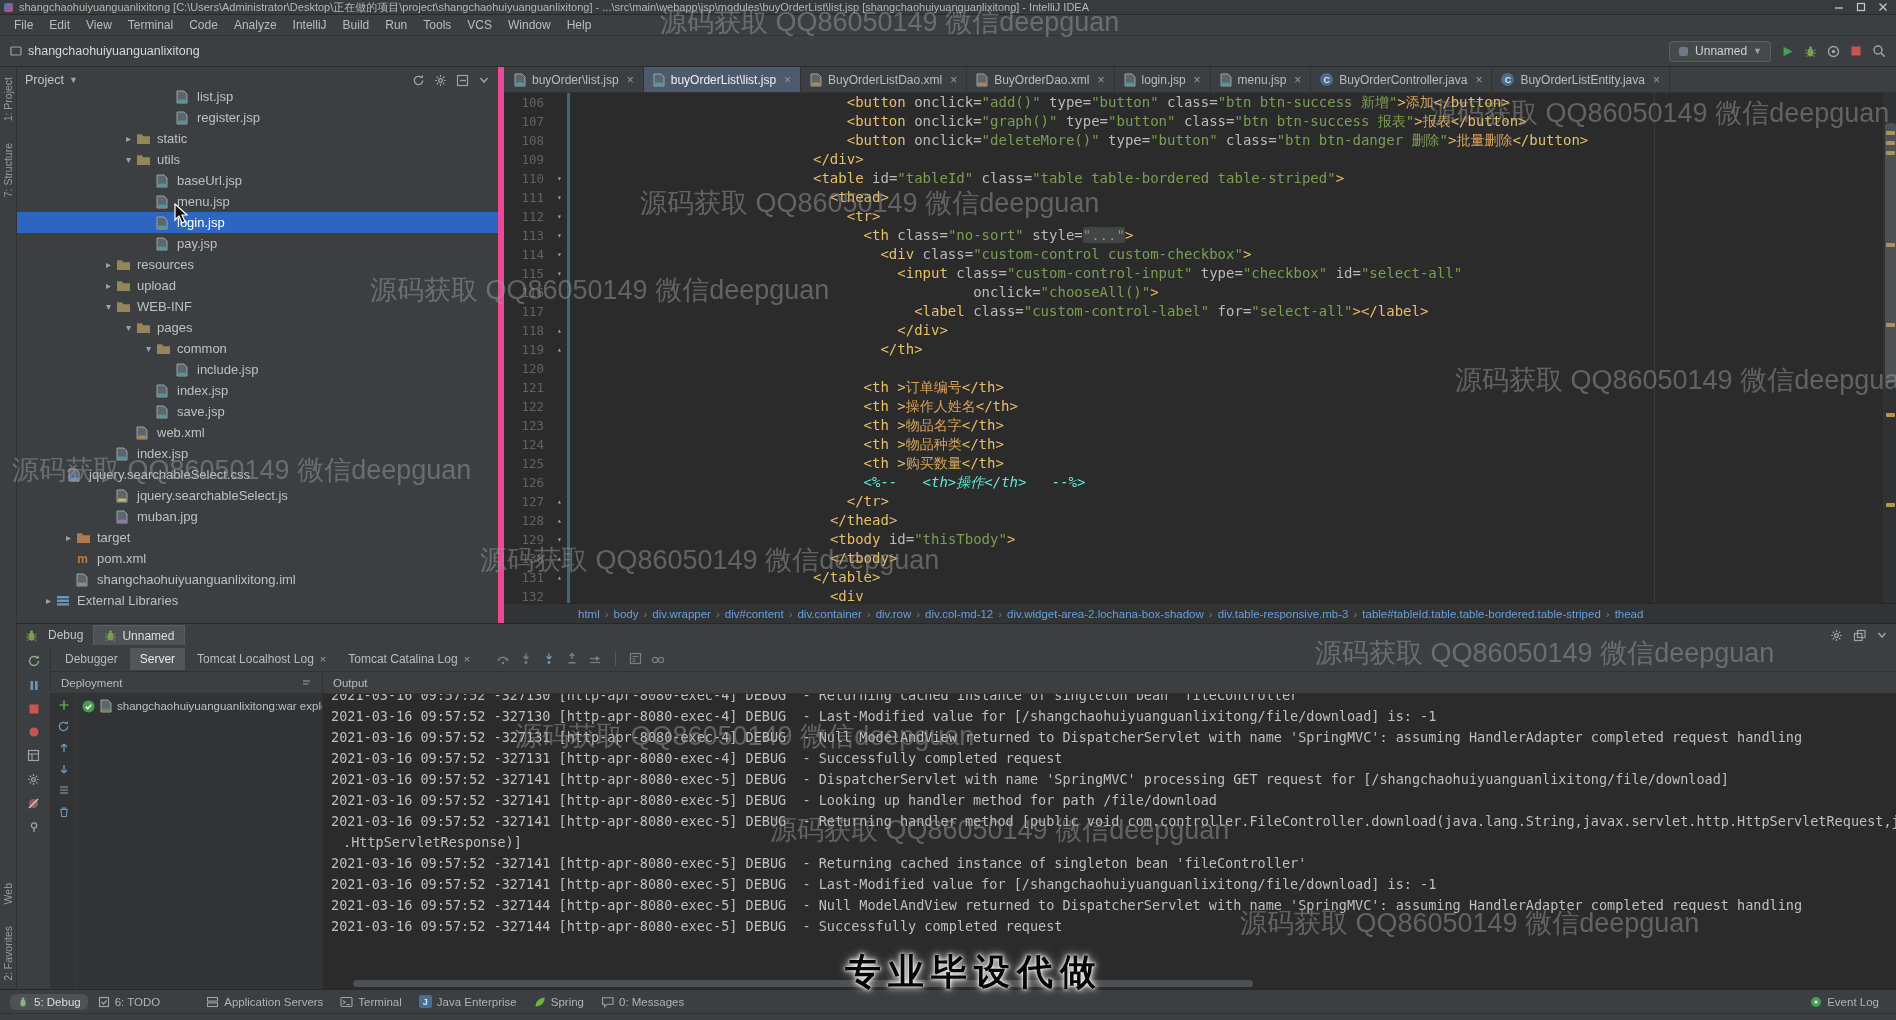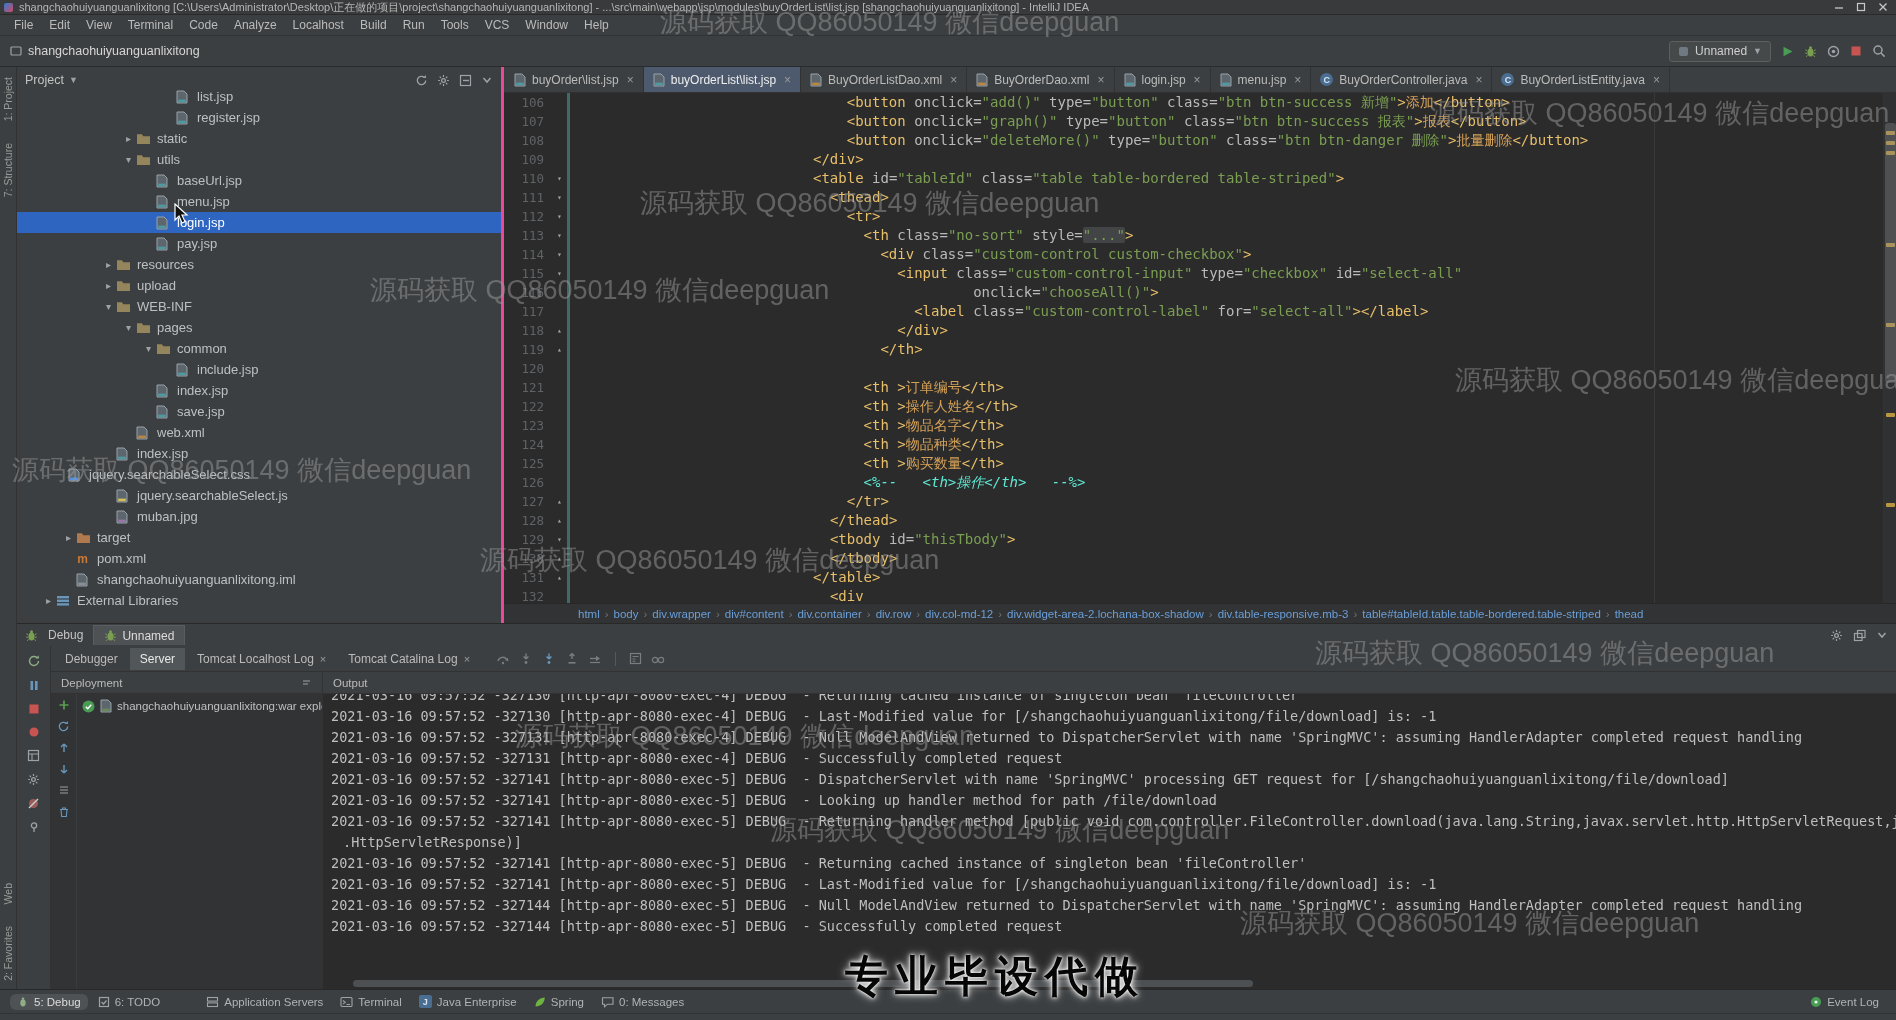--- a/index.html
+++ b/index.html
@@ -25,21 +25,21 @@
   
   .mid { display:flex; height:922px; }
   .stripe { width:17px; background:#3c3f41; border-right:1px solid #323232; display:flex; flex-direction:column; align-items:center; padding:10px 0 8px 0; flex:none; }
   .vtext { writing-mode:vertical-rl; transform:rotate(180deg); font-size:10.5px; color:#9a9a9a; margin-bottom:22px; white-space:nowrap; }
   .stripe .bottom-group { margin-top:auto; display:flex; flex-direction:column; align-items:center; }
   .stripe .bottom-group .vtext { margin-bottom:0; margin-top:22px; }
   .main-col { flex:1; display:flex; flex-direction:column; min-width:0; }
   .workspace { height:556px; display:flex; min-width:0; }
 
   
-  .project-panel { width:487px; flex:none; background:#3c3f41; border-right:3px solid #ec4899; display:flex; flex-direction:column; }
+  .project-panel { width:487px; flex:none; background:#3c3f41; border-right:6px solid #ec4899; display:flex; flex-direction:column; }
   .pp-header { height:26px; display:flex; align-items:center; gap:5px; padding:0 8px; font-size:12.5px; color:#c3c3c3; flex:none; }
   .pp-header .caret { font-size:9px; color:#9da2a6; }
   .pp-header .spacer { flex:1; }
   .pp-tree { flex:1; overflow:hidden; font-size:13px; position:relative; }
   .tree-row { height:21px; display:flex; align-items:center; white-space:nowrap; color:#bdc0c3; width:100%; }
   .tree-row.selected { background:#2d65c0; color:#ffffff; }
   .tree-arrow { width:15px; flex:none; text-align:center; color:#9da2a6; font-size:10px; }
   .tree-icon { width:17px; flex:none; display:inline-flex; align-items:center; }
   .tree-label { padding-left:4px; }
 
@@ -108,21 +108,21 @@
   .sb-right { margin-left:auto; display:flex; align-items:center; gap:6px; }
   .statusfoot { height:7px; background:#3c3f41; border-top:1px solid #333333; }
 
   
   .icn { display:inline-flex; align-items:center; justify-content:center; }
   .chip { display:inline-flex; width:13px; height:13px; border-radius:50%; align-items:center; justify-content:center; font-size:9px; font-weight:bold; color:#d9e4ef; background:#4a6d92; font-family:"Liberation Sans",sans-serif; }
   .chip.pom { background:transparent; border-radius:0; color:#cc7832; font-size:12px; }
 
   
   .wm { position:absolute; white-space:nowrap; font-size:27px; color:#9a9a9a; opacity:.5; z-index:40; pointer-events:none; }
-  .wm-big { position:absolute; white-space:nowrap; font-size:43px; font-weight:800; letter-spacing:7px; color:#060606; z-index:45; pointer-events:none;
+  .wm-big { position:absolute; white-space:nowrap; font-size:36px; font-weight:800; letter-spacing:7px; color:#060606; z-index:45; pointer-events:none;
             text-shadow:0 0 2px #ffffff, 0 0 5px #ffffff, 0 0 10px rgba(255,255,255,.85); }
   .mouse-cursor { position:absolute; z-index:80; pointer-events:none; }
 </style>
 </head>
 <body>
 
 <div class="titlebar">
   <span class="app-icon"></span>
   <span class="title">shangchaohuiyuanguanlixitong [C:\Users\Administrator\Desktop\正在做的项目\project\shangchaohuiyuanguanlixitong] - ...\src\main\webapp\jsp\modules\buyOrderList\list.jsp [shangchaohuiyuanguanlixitong] - IntelliJ IDEA</span>
   <span class="winbtns">
@@ -144,21 +144,21 @@
   </span>
 </div>
 
 <div class="menubar">
     <span class="menu-item">File</span>
     <span class="menu-item">Edit</span>
     <span class="menu-item">View</span>
     <span class="menu-item">Terminal</span>
     <span class="menu-item">Code</span>
     <span class="menu-item">Analyze</span>
-    <span class="menu-item">Localhost</span>
+    <span class="menu-item">IntelliJ</span>
     <span class="menu-item">Build</span>
     <span class="menu-item">Run</span>
     <span class="menu-item">Tools</span>
     <span class="menu-item">VCS</span>
     <span class="menu-item">Window</span>
     <span class="menu-item">Help</span>
   </div>
 
 <div class="toolbar">
   <span class="proj-crumb">

